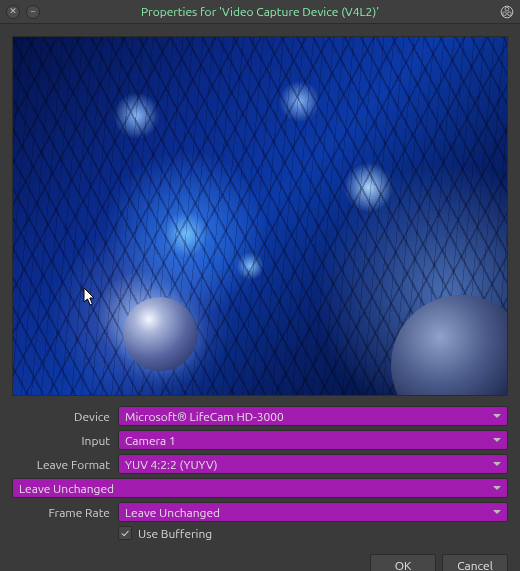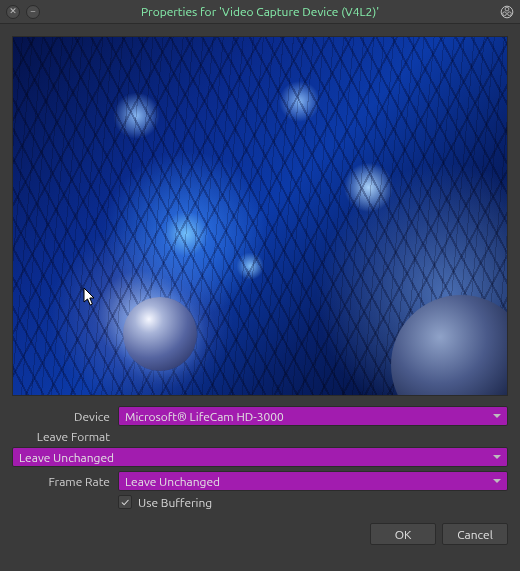--- a/index.html
+++ b/index.html
@@ -214,23 +214,34 @@
   <div class="form">
 
     <div class="row">
       <label>Device</label>
       <div class="select">
         <span>Microsoft® LifeCam HD-3000</span>
         <span class="chev"></span>
       </div>
     </div>
 
+    <div class="row">
+      <label>Input</label>
+      <div class="select">
+        <span>Camera 1</span>
+        <span class="chev"></span>
+      </div>
+    </div>
 
     <div class="row">
       <label>Leave Format</label>
+      <div class="select">
+        <span>YUV 4:2:2 (YUYV)</span>
+        <span class="chev"></span>
+      </div>
     </div>
 
     <div class="row">
       <div class="select">
         <span>Leave Unchanged</span>
         <span class="chev"></span>
       </div>
     </div>
 
     <div class="row">

